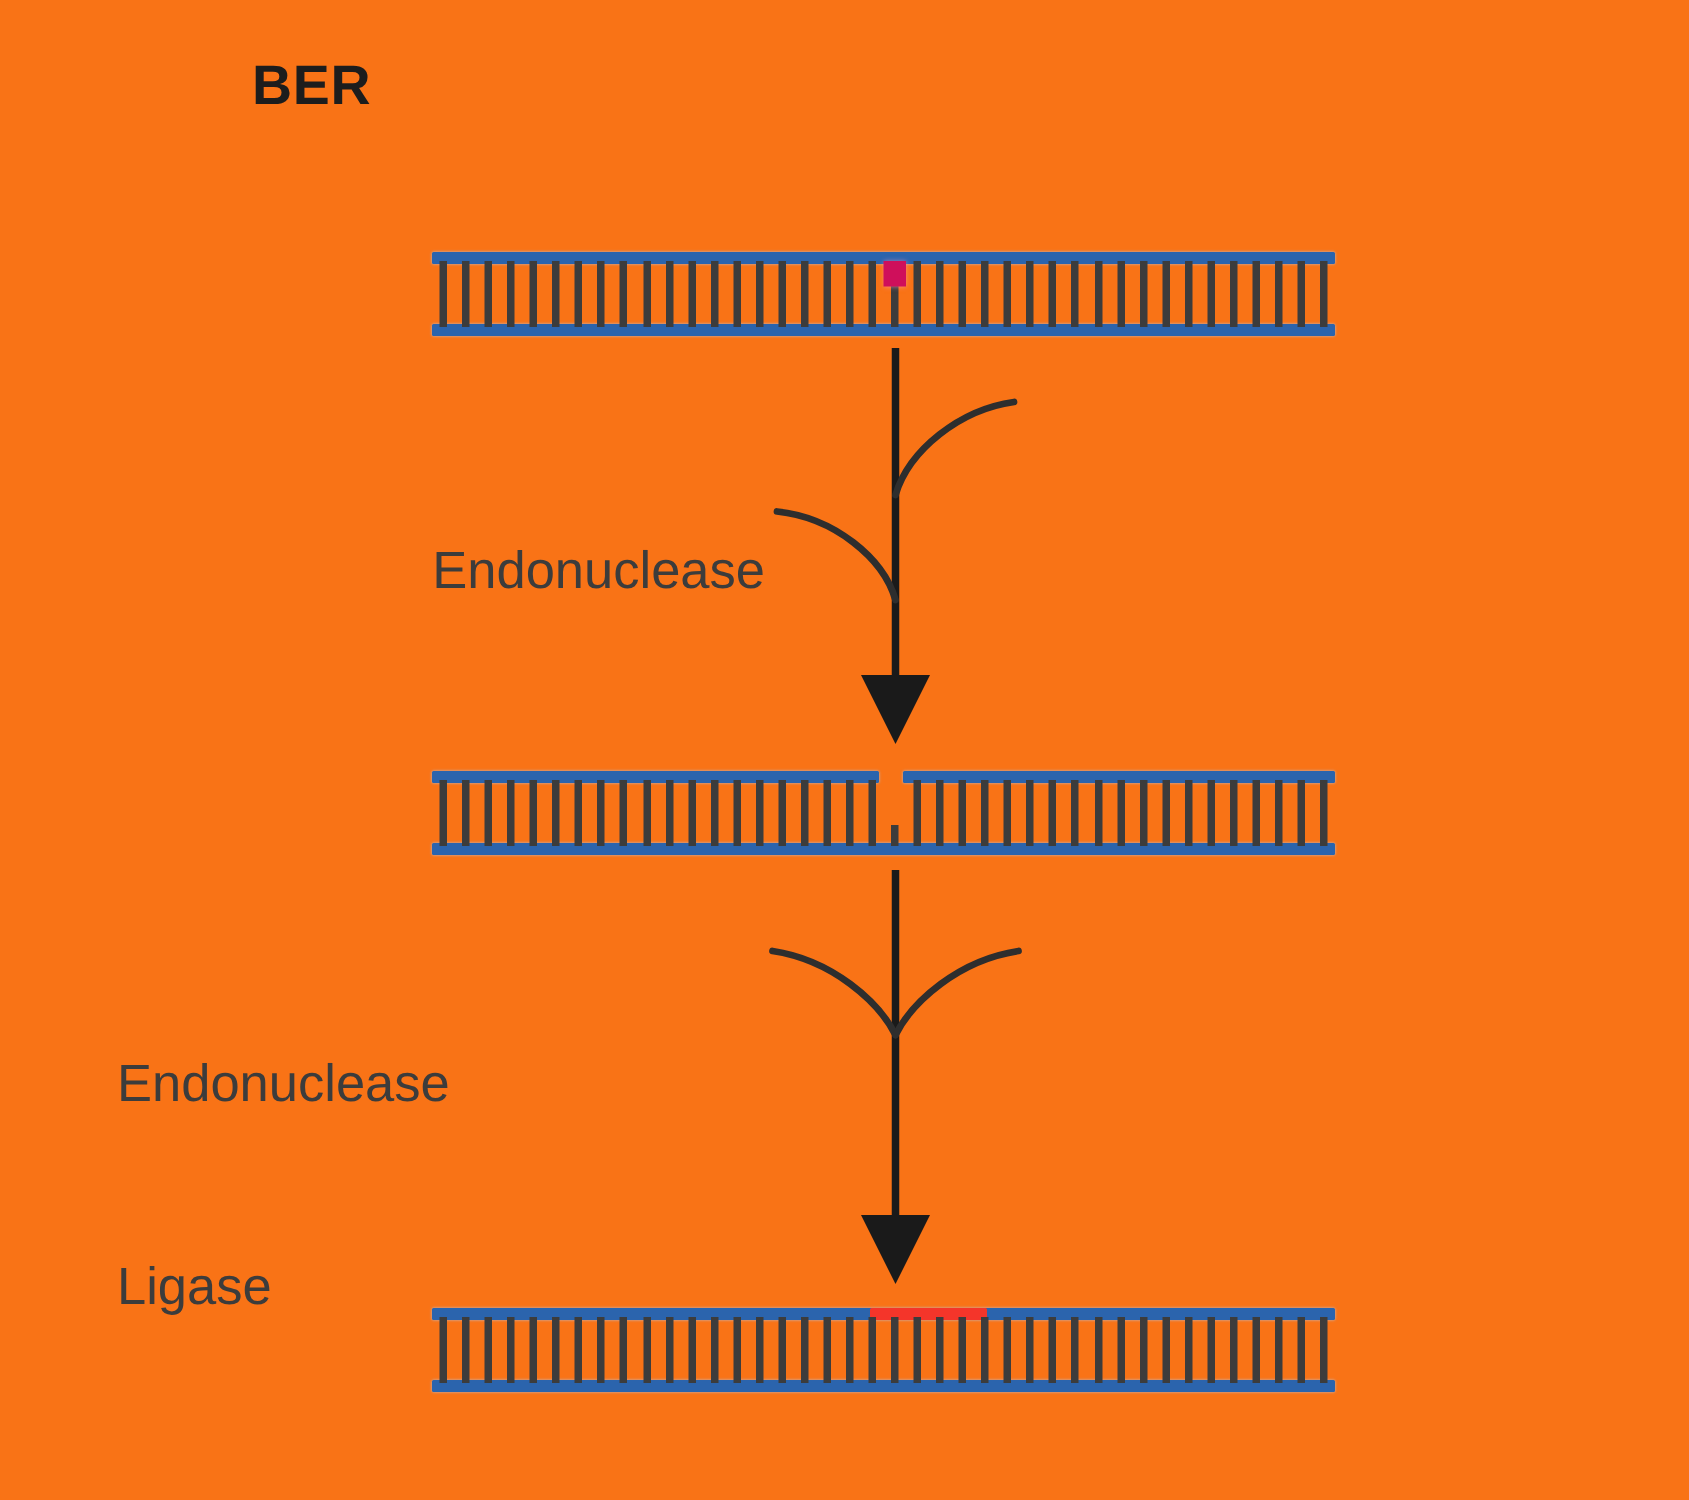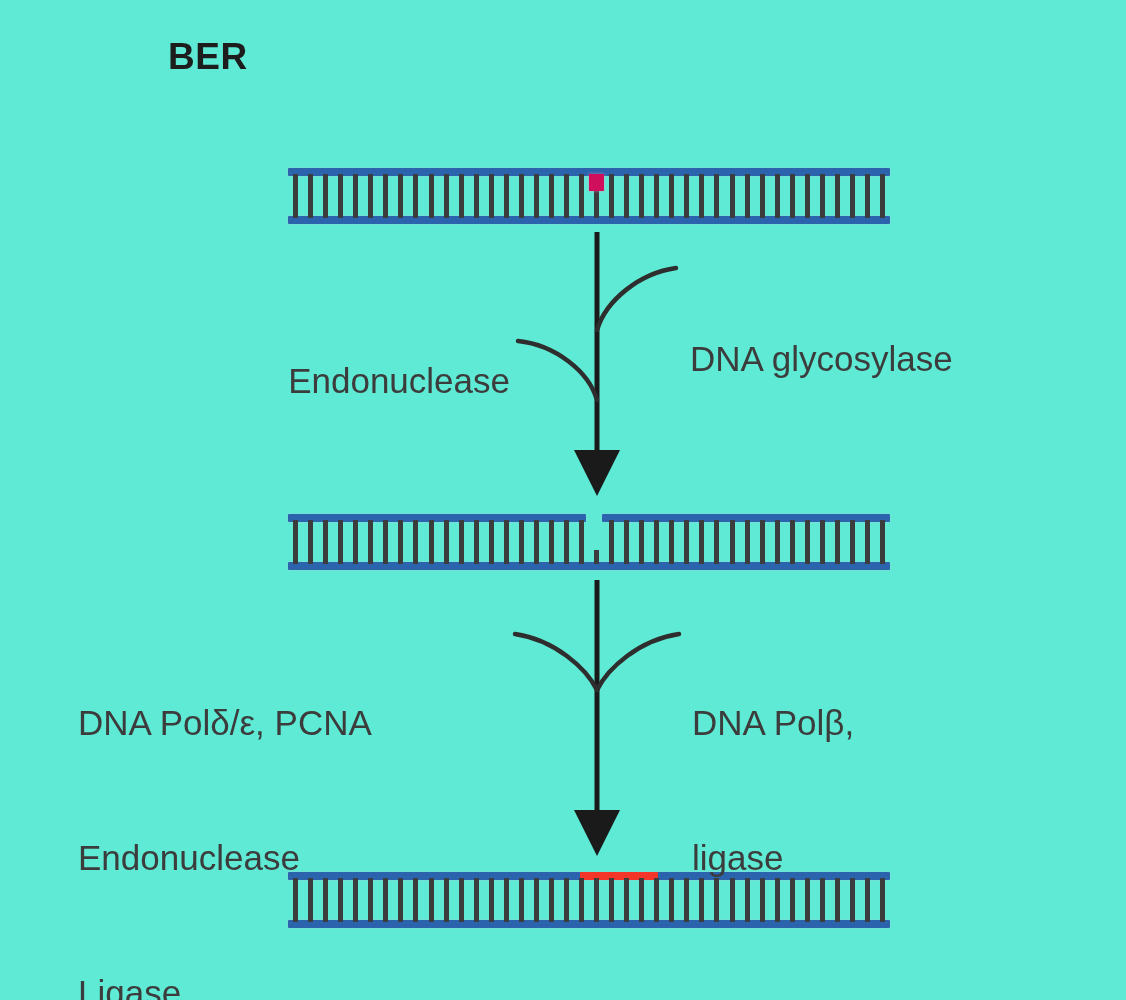--- a/index.html
+++ b/index.html
@@ -14,21 +14,21 @@
     overflow: hidden;
     font-family: "Liberation Sans", "DejaVu Sans", sans-serif;
     background: #ffffff;
   }
 
   #canvas {
     position: absolute;
     left: 0; top: 0;
     width: 1126px;
     height: 1000px;
-    background: #5eead4;
+    background: #f97316;
   }
 
   
   .title {
     position: absolute;
     left: 168px;
     top: 36px;
     font-size: 37px;
     font-weight: bold;
     letter-spacing: 0.5px;
@@ -273,28 +273,20 @@
 
     <path d="M 597,690 C 586,668 555,640 515,634" stroke="#2e2e2e" stroke-width="4.5" fill="none" stroke-linecap="round"></path>
 
     <path d="M 597,690 C 608,668 639,640 679,634" stroke="#2e2e2e" stroke-width="4.5" fill="none" stroke-linecap="round"></path>
   </svg>
 
   <div class="label right-align" style="left:120px; top:268px; width:390px;">
     <span class="ln">Endonuclease</span>
   </div>
 
-  <div class="label left-align" style="left:690px; top:246px; width:420px;">
-    <span class="ln">DNA glycosylase</span>
-  </div>
 
   <div class="label left-align" style="left:78px; top:610px; width:440px;">
-    <span class="ln">DNA Polδ/ε, PCNA</span>
     <span class="ln">Endonuclease</span>
     <span class="ln">Ligase</span>
   </div>
 
-  <div class="label left-align" style="left:692px; top:610px; width:400px;">
-    <span class="ln">DNA Polβ,</span>
-    <span class="ln">ligase</span>
-  </div>
 
 </div>
 
 </body></html>

